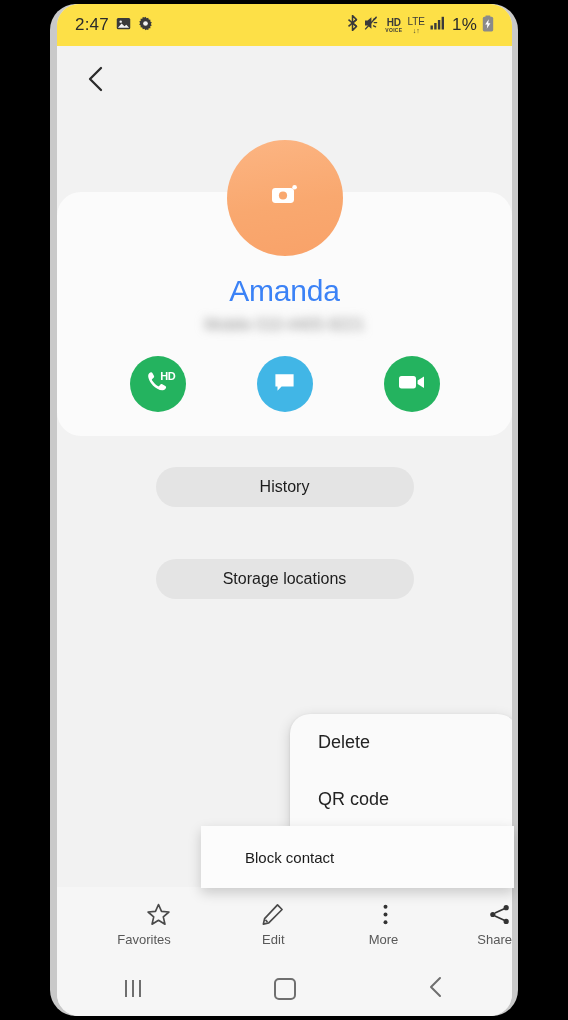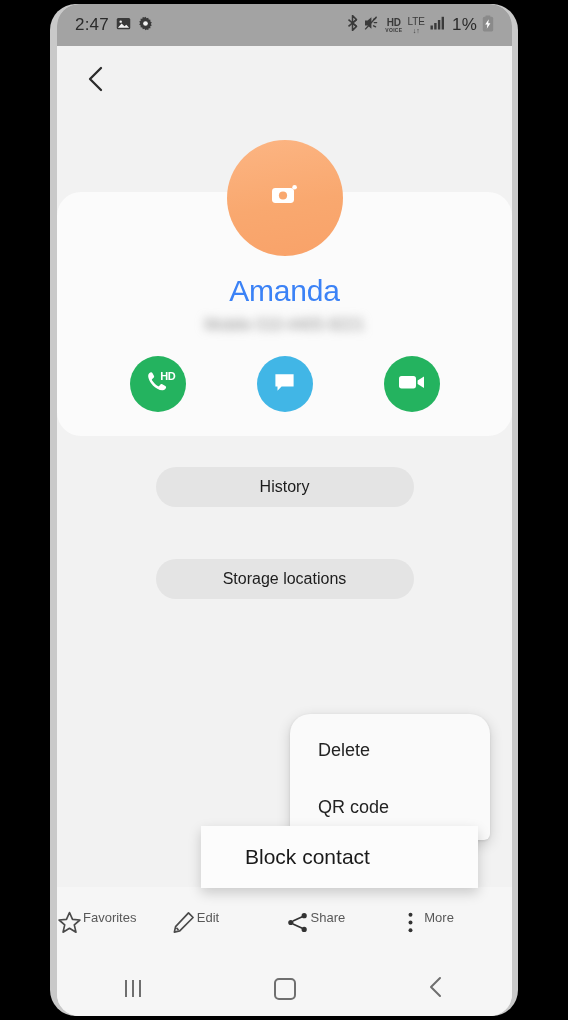--- a/index.html
+++ b/index.html
@@ -47,21 +47,21 @@
   .status-bar {
     position: absolute;
     left: 0; top: 0;
     width: 455px;
     height: 42px;
     display: flex;
     align-items: center;
     justify-content: space-between;
     padding: 16px 18px;
     box-sizing: border-box;
-    background: #a3a3a3;
+    background: #fde047;
   }
   .status-left {
     display: flex;
     align-items: center;
     gap: 7px;
   }
   .status-clock {
     font-size: 17px;
     color: #2b2b2b;
     letter-spacing: 0.2px;
@@ -198,75 +198,75 @@
     cursor: pointer;
   }
   .pill-history { top: 463px; }
   .pill-storage { top: 535px; margin-top: 20px; }
 
   
   .popup-menu {
     position: absolute;
     left: 233px;
     top: 710px;
-    width: 200px;
+    width: 228px;
     background: #fafafa;
     border-radius: 20px 20px 6px 6px;
     box-shadow: 0 4px 14px rgba(0,0,0,0.16), 0 1px 3px rgba(0,0,0,0.10);
-    padding: 8px 0 4px 0;
+    padding: 0 0 4px 0;
     box-sizing: border-box;
     overflow: hidden;
   }
   .popup-item {
     height: 57px;
     display: flex;
     align-items: center;
     padding-left: 28px;
     font-size: 18px;
     color: #232323;
     cursor: pointer;
     box-sizing: border-box;
   }
 
   
   .block-strip {
     position: absolute;
     left: 201px;
     top: 826px;
-    width: 277px;
+    width: 313px;
     height: 62px;
     background: #fcfcfc;
     box-shadow: 0 5px 12px rgba(0,0,0,0.18);
     display: flex;
     align-items: center;
     padding-left: 44px;
     box-sizing: border-box;
-    font-size: 21px;
+    font-size: 15px;
     color: #1a1a1a;
     cursor: pointer;
     z-index: 40;
   }
 
   
   .bottom-toolbar {
     position: absolute;
     left: 0;
     bottom: 55px;
     width: 455px;
     height: 74px;
     background: #f6f6f6;
     display: flex;
     align-items: center;
     z-index: 30;
   }
   .tb-item {
     flex: 1;
     display: flex;
-    flex-direction: row;
-    align-items: flex-start;
+    flex-direction: column;
+    align-items: flex-end;
     gap: 1px;
     cursor: pointer;
   }
   .tb-label {
     font-size: 13px;
     color: #585858;
   }
 
   
   .nav-bar {
@@ -459,39 +459,39 @@
               <path d="M16.8 2.8 L21.2 7.2 L8.4 20 L3.2 21.2 L4.4 16 Z" fill="none" stroke="#4a4a4a" stroke-width="1.6" stroke-linejoin="round"></path>
               <line x1="5.2" y1="17.2" x2="7.2" y2="19.2" stroke="#4a4a4a" stroke-width="1.6"></line>
             </svg>
           </span>
           <span class="tb-label">Edit</span>
         </div>
 
         <div class="tb-item">
           <span>
             <svg width="25" height="25" viewBox="0 0 24 24">
+              <circle cx="12" cy="4.6" r="1.9" fill="#333"></circle>
+              <circle cx="12" cy="12" r="1.9" fill="#333"></circle>
+              <circle cx="12" cy="19.4" r="1.9" fill="#333"></circle>
+            </svg>
+          </span>
+          <span class="tb-label">More</span>
+        </div>
+
+        <div class="tb-item">
+          <span>
+            <svg width="25" height="25" viewBox="0 0 24 24">
               <circle cx="18.4" cy="5.4" r="2.5" fill="#333"></circle>
               <circle cx="18.4" cy="18.6" r="2.5" fill="#333"></circle>
               <circle cx="5.6" cy="12" r="2.5" fill="#333"></circle>
               <line x1="7.6" y1="10.6" x2="16.6" y2="6.4" stroke="#333" stroke-width="1.6"></line>
               <line x1="7.6" y1="13.4" x2="16.6" y2="17.6" stroke="#333" stroke-width="1.6"></line>
             </svg>
           </span>
           <span class="tb-label">Share</span>
-        </div>
-
-        <div class="tb-item">
-          <span>
-            <svg width="25" height="25" viewBox="0 0 24 24">
-              <circle cx="12" cy="4.6" r="1.9" fill="#333"></circle>
-              <circle cx="12" cy="12" r="1.9" fill="#333"></circle>
-              <circle cx="12" cy="19.4" r="1.9" fill="#333"></circle>
-            </svg>
-          </span>
-          <span class="tb-label">More</span>
         </div>
       </div>
 
       <div class="nav-bar">
         <div class="nav-item">
           <span class="recents-glyph">
             <i></i>
               <i></i>
               <i></i>
           </span>

